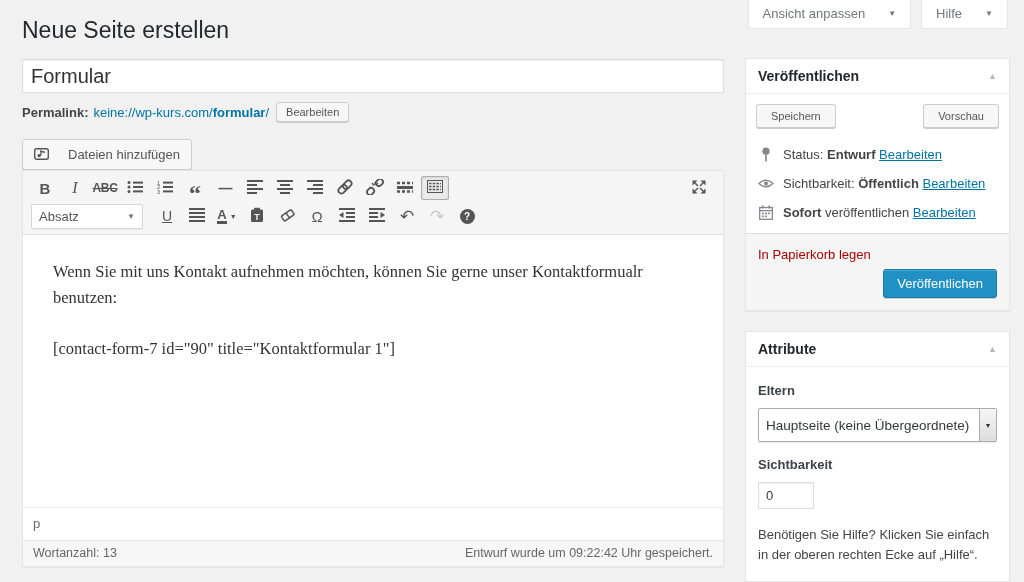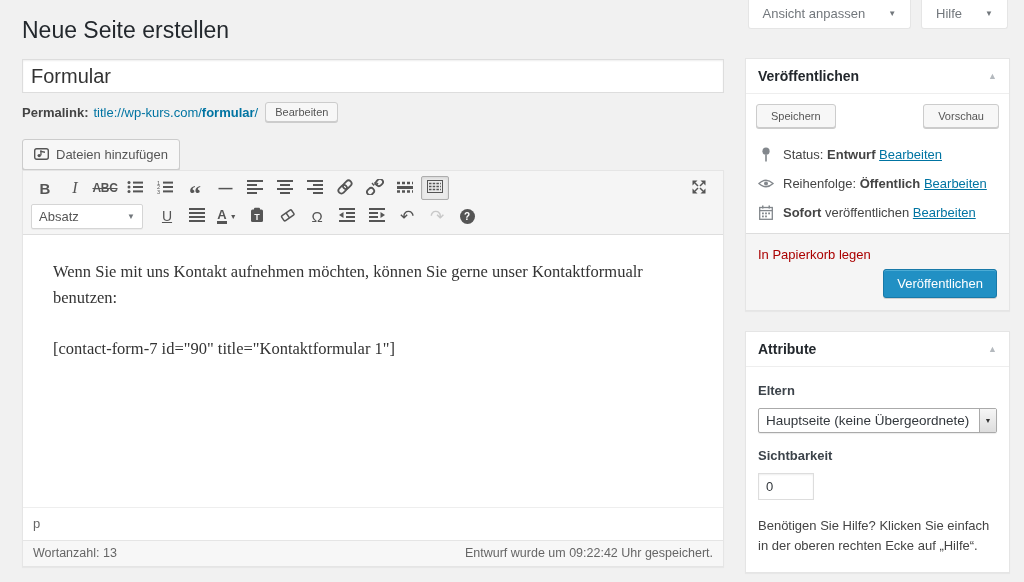--- a/index.html
+++ b/index.html
@@ -38,21 +38,21 @@
   .permalink-row a { color:#0074a2; text-decoration:none; }
   .permalink-row a b { font-weight:bold; }
   .btn-small {
     margin-left:7px; font-size:11px; padding:3px 9px; background:#f7f7f7;
     border:1px solid #ccc; border-radius:3px; color:#555; box-shadow:0 1px 0 #ccc; cursor:pointer;
     font-family:"Liberation Sans",sans-serif;
   }
 
   .media-tabs-row { display:flex; justify-content:space-between; align-items:flex-end; margin-top:17px; }
   .add-media-btn {
-    display:inline-flex; align-items:center; gap:7px; background:#f7f7f7;
+    display:inline-flex; align-items:center; gap:19px; background:#f7f7f7;
     border:1px solid #ccc; border-radius:3px; padding:6px 11px; font-size:13px; color:#555;
     box-shadow:0 1px 0 #ccc; cursor:pointer;
   }
   .editor-tabs { display:flex; }
   .tab { padding:5px 12px 6px; font-size:13px; margin-left:5px; cursor:pointer; position:relative; }
   .tab.active { background:#f5f5f5; border:1px solid #e5e5e5; border-bottom-color:#f5f5f5; margin-bottom:-1px; color:#555; z-index:2; }
   .tab.inactive { background:#e8e8e8; color:#777; border:1px solid transparent; }
 
   .editor-box { border:1px solid #e5e5e5; background:#fff; box-shadow:0 1px 1px rgba(0,0,0,.04); position:relative; z-index:1; }
   .mce-toolbar { background:#f5f5f5; border-bottom:1px solid #dedede; padding:3px 8px 4px; }
@@ -119,21 +119,21 @@
   .btn-primary {
     background:#2190c4; border:1px solid #1879a8; border-radius:3px; color:#fff;
     padding:6px 13px; font-size:13px; cursor:pointer; box-shadow:inset 0 1px 0 rgba(120,200,230,.5), 0 1px 0 rgba(0,0,0,.15);
     font-family:"Liberation Sans",sans-serif;
   }
 
   .attr-body { padding:12px; }
   .attr-label { font-weight:bold; font-size:13px; color:#3c434a; margin:4px 0 10px; }
   .fake-select {
     display:flex; align-items:stretch; border:1px solid #aaa; border-radius:2px; background:#fff;
-    height:25px; margin-bottom:15px; cursor:pointer; box-shadow:0 1px 1px rgba(0,0,0,.08);
+    height:34px; margin-bottom:15px; cursor:pointer; box-shadow:0 1px 1px rgba(0,0,0,.08);
   }
   .fake-select .sel-text { flex:1; display:flex; align-items:center; padding:0 7px; font-size:13.5px; color:#32373c; white-space:nowrap; overflow:hidden; }
   .fake-select .sel-arrow {
     width:17px; border-left:1px solid #aaa; background:linear-gradient(#f6f6f6,#ddd);
     display:flex; align-items:center; justify-content:center; font-size:7px; color:#333;
   }
   .order-input {
     width:56px; height:27px; border:1px solid #ddd; padding:3px 7px; font-size:13px; color:#32373c;
     box-shadow:inset 0 1px 2px rgba(0,0,0,.07); margin-bottom:16px; font-family:"Liberation Sans",sans-serif; outline:none;
   }
@@ -155,21 +155,21 @@
 
 <div class="wrap">
 
   <div class="col-left">
     <h1 class="page-title">Neue Seite erstellen</h1>
 
     <input class="title-input" type="text" value="Formular" style="">
 
     <div class="permalink-row">
       <strong>Permalink:</strong>
-      <a href="#"><span>title://wp-kurs.com/</span><b>formular</b><span>/</span></a>
+      <a href="#"><span>keine://wp-kurs.com/</span><b>formular</b><span>/</span></a>
       <button class="btn-small">Bearbeiten</button>
     </div>
 
     <div class="media-tabs-row">
       <button class="add-media-btn">
         <span>
           <svg width="15" height="14" viewBox="0 0 15 14">
             <rect x="0.7" y="2.7" width="13.6" height="10.6" rx="2" fill="none" stroke="#555" stroke-width="1.4"></rect>
             <circle cx="5.2" cy="9.6" r="1.7"></circle>
             <rect x="6.3" y="4.4" width="1.3" height="5"></rect>
@@ -398,21 +398,21 @@
           </span>
           <span><span>Status:</span> <b>Entwurf</b> <a href="#" class="edit-link">Bearbeiten</a></span>
         </div>
         <div class="misc-row">
           <span class="ico">
             <svg width="17" height="11" viewBox="0 0 17 11">
                 <path d="M1 5.5 Q8.5 -1.5 16 5.5 Q8.5 12.5 1 5.5 Z" fill="none" stroke="#82878c" stroke-width="1.4"></path>
                 <circle cx="8.5" cy="5.5" r="2.1" fill="#82878c"></circle>
               </svg>
           </span>
-          <span><span>Reihenfolge:</span> <b>Öffentlich</b> <a href="#" class="edit-link">Bearbeiten</a></span>
+          <span><span>Sichtbarkeit:</span> <b>Öffentlich</b> <a href="#" class="edit-link">Bearbeiten</a></span>
         </div>
         <div class="misc-row">
           <span class="ico">
             <svg width="14" height="15" viewBox="0 0 14 15">
                 <rect x="0.7" y="2.5" width="12.6" height="11.8" fill="none" stroke="#82878c" stroke-width="1.3"></rect>
                 <line x1="0.7" y1="5.6" x2="13.3" y2="5.6" stroke="#82878c" stroke-width="1.3"></line>
                 <rect x="3" y="0.5" width="1.5" height="3" fill="#82878c"></rect>
                 <rect x="9.5" y="0.5" width="1.5" height="3" fill="#82878c"></rect>
                 <rect x="3" y="7.5" width="1.8" height="1.8" fill="#82878c"></rect>
                 <rect x="6.1" y="7.5" width="1.8" height="1.8" fill="#82878c"></rect>

